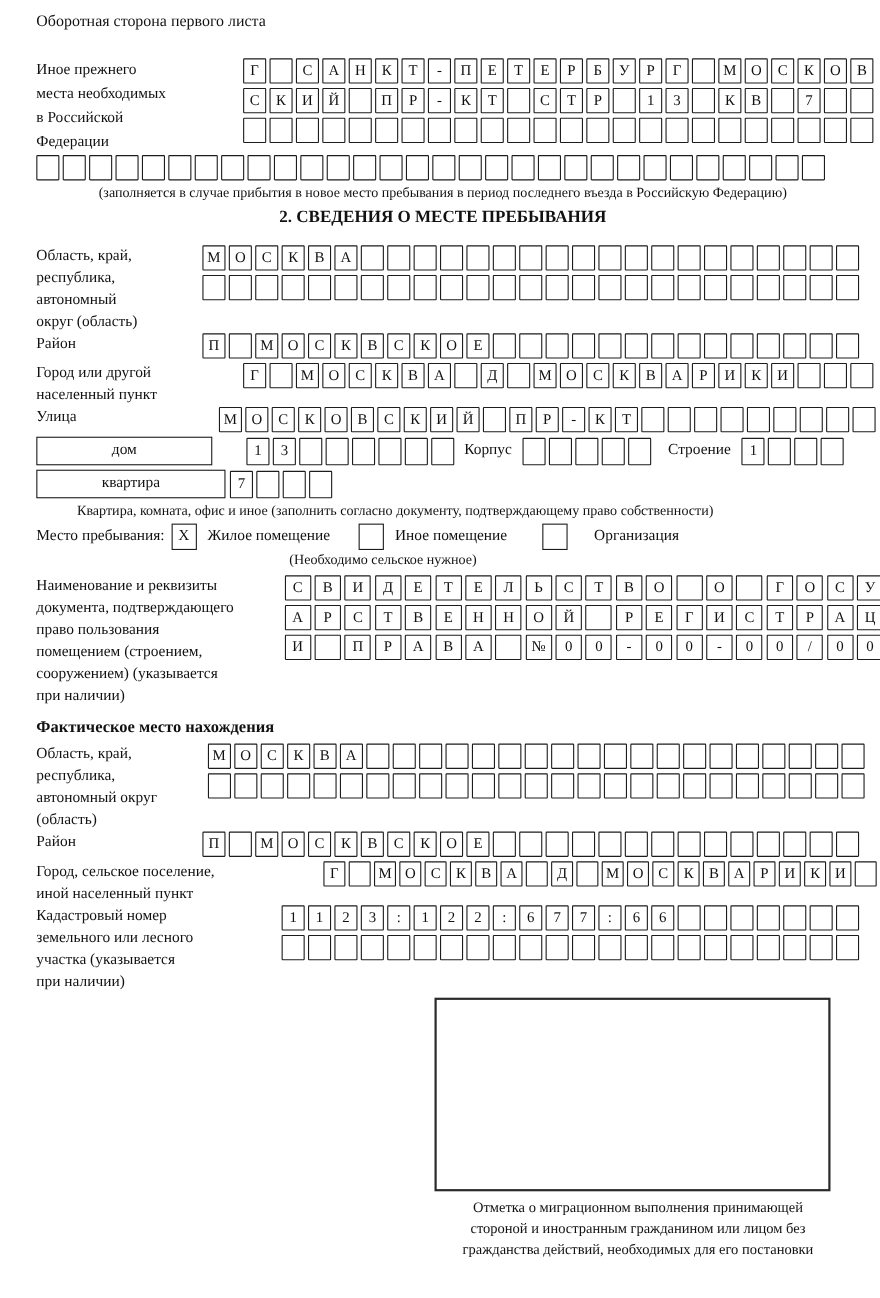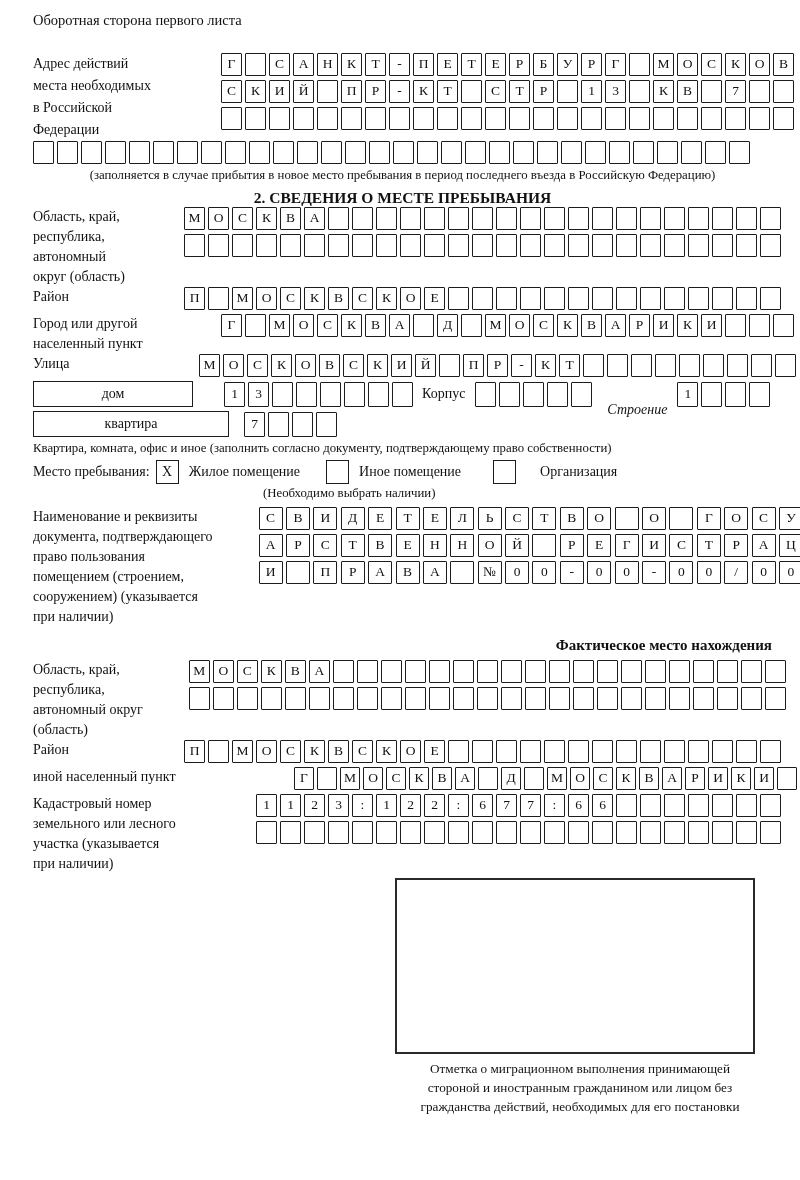--- a/index.html
+++ b/index.html
@@ -25,52 +25,52 @@
   .flabel div{white-space:nowrap;}
   .w-addr{flex-basis:142px; line-height:22px;}
   .w-reg{flex-basis:105px;}
   .w-city{flex-basis:142px;}
   .w-street{flex-basis:120px;}
   .w-doc{flex-basis:130px;}
   .w-city2{flex-basis:215px;}
   .w-cad{flex-basis:177px;}
   .fgrid{flex:1 1 auto;padding-left:46px;}
   .note{font-size:12.8px; text-align:center; margin:0 0 4px 0;}
-  .sec-title{font-size:15.5px; font-weight:bold; text-align:center; margin:6px 0 0 0;}
+  .sec-title{font-size:15.5px; font-weight:bold; text-align:center; margin:6px 0 16px 0;}
   .inline-box{
     display:inline-block; box-sizing:border-box; height:26px;
     border:1.7px solid #1c1c1c; text-align:center; font-size:14px; line-height:23px;
     vertical-align:top;
   }
   .house-row,.apt-row{white-space:nowrap; margin-bottom:2px; height:28px;}
   .house-row .cell,.apt-row .cell{height:25px; line-height:22px; margin-top:1px;}
   .mini-label{display:inline-block; font-size:14px; line-height:26px; vertical-align:top;}
   .stay-row{display:flex; align-items:center; margin:4px 0 2px 0; font-size:14px;}
   .checkbox{
     display:inline-block; box-sizing:border-box; width:23px; height:24px;
     border:1.7px solid #1c1c1c; text-align:center; font-size:14px; line-height:21px;
     margin:0 10px;
   }
   .hint{font-size:12.8px; margin:0 0 6px 230px; width:fit-content;}
-  .fact-title{font-size:15px; font-weight:bold; text-align:right; margin:10px 0 6px 0;}
+  .fact-title{font-size:15px; font-weight:bold; text-align:left; margin:10px 0 6px 0;}
   .fact-note{font-size:12.8px; text-align:center; line-height:18px; margin-bottom:4px;}
   .stamp-wrap{margin-left:360px; width:374px; margin-top:4px;}
   .stamp-box{box-sizing:border-box; width:360px; height:176px; border:2px solid #2a2a2a; margin-left:2px;}
   .stamp-caption{font-size:13.2px; line-height:19px; text-align:center; margin-top:5px;}
 </style>
 </head>
 <body>
 
 <div class="content">
 
   <div class="top-note">Оборотная сторона первого листа</div>
 
   <div class="field">
     <div class="flabel w-addr">
-        <div>Адрес действий</div>
+        <div>Иное прежнего</div>
         <div>места необходимых</div>
         <div>в Российской</div>
         <div>Федерации</div>
       </div>
     <div class="fgrid">
       <div class="row"><span class="cell">Г</span><span class="cell"></span><span class="cell">С</span><span class="cell">А</span><span class="cell">Н</span><span class="cell">К</span><span class="cell">Т</span><span class="cell">-</span><span class="cell">П</span><span class="cell">Е</span><span class="cell">Т</span><span class="cell">Е</span><span class="cell">Р</span><span class="cell">Б</span><span class="cell">У</span><span class="cell">Р</span><span class="cell">Г</span><span class="cell"></span><span class="cell">М</span><span class="cell">О</span><span class="cell">С</span><span class="cell">К</span><span class="cell">О</span><span class="cell">В</span></div>
       <div class="row"><span class="cell">С</span><span class="cell">К</span><span class="cell">И</span><span class="cell">Й</span><span class="cell"></span><span class="cell">П</span><span class="cell">Р</span><span class="cell">-</span><span class="cell">К</span><span class="cell">Т</span><span class="cell"></span><span class="cell">С</span><span class="cell">Т</span><span class="cell">Р</span><span class="cell"></span><span class="cell">1</span><span class="cell">3</span><span class="cell"></span><span class="cell">К</span><span class="cell">В</span><span class="cell"></span><span class="cell">7</span><span class="cell"></span><span class="cell"></span></div>
       <div class="row"><span class="cell"></span><span class="cell"></span><span class="cell"></span><span class="cell"></span><span class="cell"></span><span class="cell"></span><span class="cell"></span><span class="cell"></span><span class="cell"></span><span class="cell"></span><span class="cell"></span><span class="cell"></span><span class="cell"></span><span class="cell"></span><span class="cell"></span><span class="cell"></span><span class="cell"></span><span class="cell"></span><span class="cell"></span><span class="cell"></span><span class="cell"></span><span class="cell"></span><span class="cell"></span><span class="cell"></span></div>
     </div>
   </div>
@@ -114,40 +114,40 @@
     <div class="fgrid">
       <div class="row"><span class="cell">М</span><span class="cell">О</span><span class="cell">С</span><span class="cell">К</span><span class="cell">О</span><span class="cell">В</span><span class="cell">С</span><span class="cell">К</span><span class="cell">И</span><span class="cell">Й</span><span class="cell"></span><span class="cell">П</span><span class="cell">Р</span><span class="cell">-</span><span class="cell">К</span><span class="cell">Т</span><span class="cell"></span><span class="cell"></span><span class="cell"></span><span class="cell"></span><span class="cell"></span><span class="cell"></span><span class="cell"></span><span class="cell"></span><span class="cell"></span></div>
     </div>
   </div>
 
   <div class="house-row">
     <span class="inline-box" style="width:160px; margin-right:27px;">дом</span>
     <span class="row" style="display:inline-block; margin:0;"><span class="cell">1</span><span class="cell">3</span><span class="cell"></span><span class="cell"></span><span class="cell"></span><span class="cell"></span><span class="cell"></span><span class="cell"></span></span>
     <span class="mini-label" style="margin:0 6px 0 2px;">Корпус</span>
     <span class="row" style="display:inline-block; margin:0;"><span class="cell"></span><span class="cell"></span><span class="cell"></span><span class="cell"></span><span class="cell"></span></span>
-    <span class="mini-label" style="margin:16px 6px 0 8px;font-style:italic;">Строение</span>
+    <span class="mini-label" style="margin:0 6px 0 8px;">Строение</span>
     <span class="row" style="display:inline-block; margin:0;"><span class="cell">1</span><span class="cell"></span><span class="cell"></span><span class="cell"></span></span>
   </div>
 
   <div class="apt-row">
-    <span class="inline-box" style="width:196px; margin-right:11px;">квартира</span>
+    <span class="inline-box" style="width:172px; margin-right:0;">квартира</span>
     <span class="row" style="display:inline-block; margin:0;"><span class="cell">7</span><span class="cell"></span><span class="cell"></span><span class="cell"></span></span>
   </div>
-  <div class="note" style="text-align:left;">Квартира, комната, офис и иное (заполнить согласно документу, подтверждающему право собственности)</div>
+  <div class="note" style="text-align:left;margin-left:37px;">Квартира, комната, офис и иное (заполнить согласно документу, подтверждающему право собственности)</div>
 
   <div class="stay-row">
     <span>Место пребывания:</span>
     <span class="checkbox" style="margin-left:6px;">X</span>
     <span>Жилое помещение</span>
     <span class="checkbox" style="margin-left:26px;"></span>
     <span>Иное помещение</span>
     <span class="checkbox" style="margin-left:32px; margin-right:24px;"></span>
     <span>Организация</span>
   </div>
-  <div class="hint">(Необходимо выбрать наличии)</div>
+  <div class="hint">(Необходимо сельское нужное)</div>
 
   <div class="field">
     <div class="flabel w-doc">
         <div>Наименование и реквизиты</div>
         <div>документа, подтверждающего</div>
         <div>право пользования</div>
         <div>помещением (строением,</div>
         <div>сооружением) (указывается</div>
         <div>при наличии)</div>
       </div>
@@ -175,20 +175,21 @@
 
   <div class="field">
     <div class="flabel w-reg">Район</div>
     <div class="fgrid">
       <div class="row"><span class="cell">П</span><span class="cell"></span><span class="cell">М</span><span class="cell">О</span><span class="cell">С</span><span class="cell">К</span><span class="cell">В</span><span class="cell">С</span><span class="cell">К</span><span class="cell">О</span><span class="cell">Е</span><span class="cell"></span><span class="cell"></span><span class="cell"></span><span class="cell"></span><span class="cell"></span><span class="cell"></span><span class="cell"></span><span class="cell"></span><span class="cell"></span><span class="cell"></span><span class="cell"></span><span class="cell"></span><span class="cell"></span><span class="cell"></span></div>
     </div>
   </div>
 
   <div class="field">
     <div class="flabel w-city2">
+        <div>Город, сельское поселение,</div>
         <div>иной населенный пункт</div>
       </div>
     <div class="fgrid">
       <div class="row tight"><span class="cell">Г</span><span class="cell"></span><span class="cell">М</span><span class="cell">О</span><span class="cell">С</span><span class="cell">К</span><span class="cell">В</span><span class="cell">А</span><span class="cell"></span><span class="cell">Д</span><span class="cell"></span><span class="cell">М</span><span class="cell">О</span><span class="cell">С</span><span class="cell">К</span><span class="cell">В</span><span class="cell">А</span><span class="cell">Р</span><span class="cell">И</span><span class="cell">К</span><span class="cell">И</span><span class="cell"></span></div>
     </div>
   </div>
 
   <div class="field">
     <div class="flabel w-cad">
         <div>Кадастровый номер</div>

